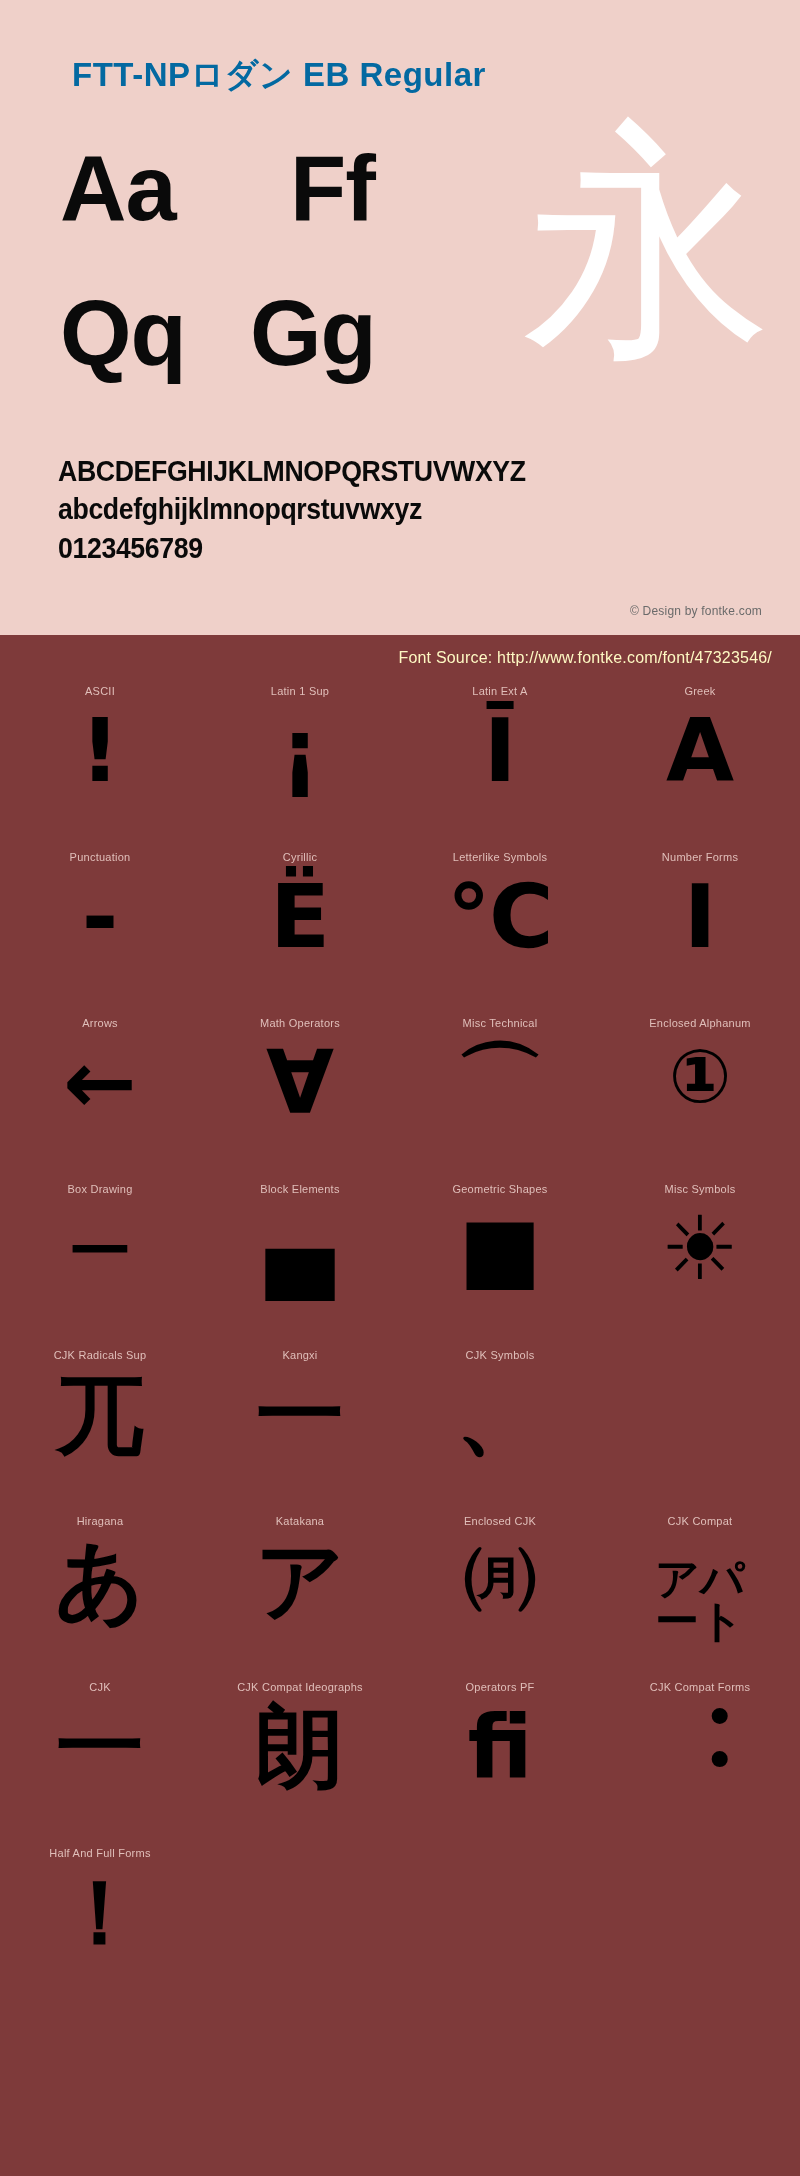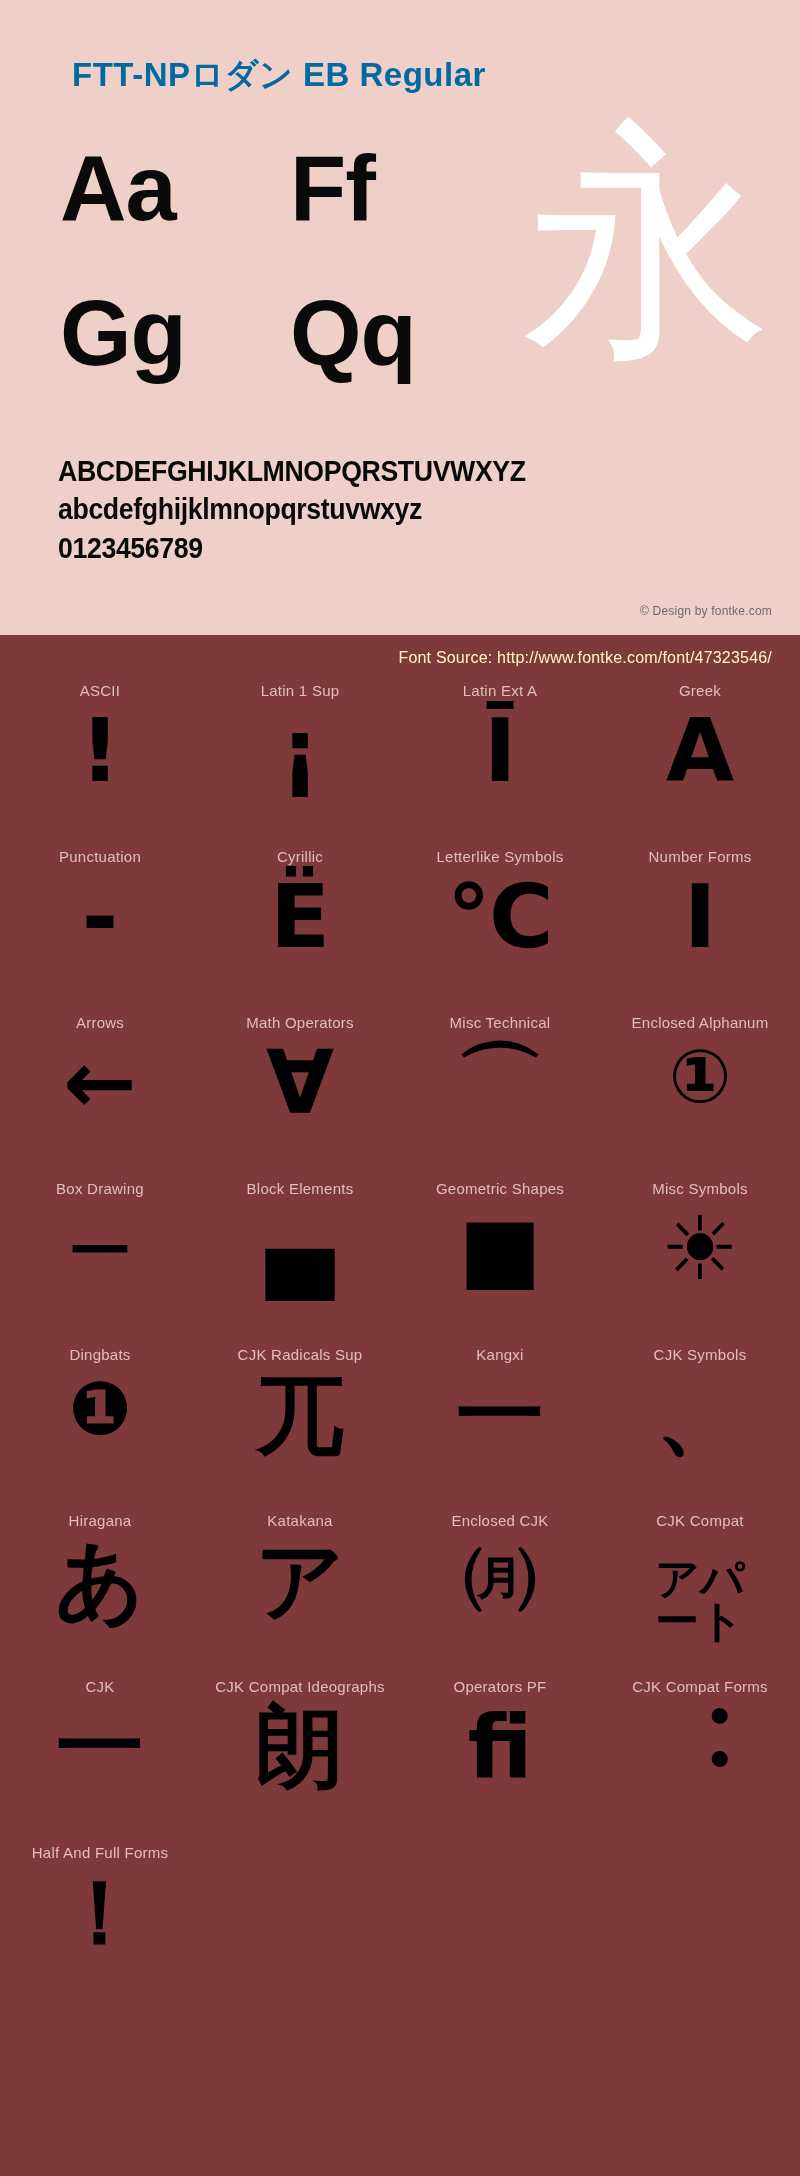--- a/index.html
+++ b/index.html
@@ -79,21 +79,21 @@
     font-weight:bold;
     color:#0a0a0a;
     line-height:1.32;
     letter-spacing:-0.4px;
     transform:scaleX(0.92);
     transform-origin:left center;
     white-space:nowrap;
   }
   .copyright{
     position:absolute;
-    right:28px;
+    right:38px;
     top:604px;
     font-size:12px;
     color:#6a6a6a;
     letter-spacing:0.2px;
   }
 
   
   .dark-section{
     background:#7E3A3A;
     min-height:1541px;
@@ -120,21 +120,21 @@
     height:166px;
   }
   .block-cell{
     width:200px;
     position:relative;
     display:flex;
     flex-direction:column;
     align-items:center;
   }
   .block-label{
-    font-size:15px;
+    font-size:11px;
     color:#E0BFBA;
     letter-spacing:0.25px;
     text-align:center;
     height:20px;
     line-height:20px;
     white-space:nowrap;
   }
   .block-glyph{
     font-size:88px;
     line-height:1;
@@ -165,22 +165,22 @@
   <div class="font-title">FTT-NPロダン EB Regular</div>
 
   <div class="sample-area">
 
     <div class="latin-grid">
       <div class="latin-row">
         <div class="latin-cell">Aa</div>
         <div class="latin-cell narrow">Ff</div>
       </div>
       <div class="latin-row">
+        <div class="latin-cell narrow">Qq</div>
         <div class="latin-cell">Gg</div>
-        <div class="latin-cell narrow">Qq</div>
       </div>
     </div>
 
     <div class="cjk-sample">永</div>
   </div>
 
   <div class="alphabet-block">
     <div class="alpha-line">ABCDEFGHIJKLMNOPQRSTUVWXYZ</div>
     <div class="alpha-line">abcdefghijklmnopqrstuvwxyz</div>
     <div class="alpha-line">0123456789</div>
@@ -262,24 +262,20 @@
           <div class="block-label">Geometric Shapes</div>
           <div class="block-glyph">■</div>
         </div>
         <div class="block-cell">
           <div class="block-label">Misc Symbols</div>
           <div class="block-glyph">☀</div>
         </div>
       </div>
       <div class="block-row">
         <div class="block-cell">
-          <div class="block-label">Dingbats</div>
-          <div class="block-glyph small">❶</div>
-        </div>
-        <div class="block-cell">
           <div class="block-label">CJK Radicals Sup</div>
           <div class="block-glyph">兀</div>
         </div>
         <div class="block-cell">
           <div class="block-label">Kangxi</div>
           <div class="block-glyph">一</div>
         </div>
         <div class="block-cell">
           <div class="block-label">CJK Symbols</div>
           <div class="block-glyph">、</div>

